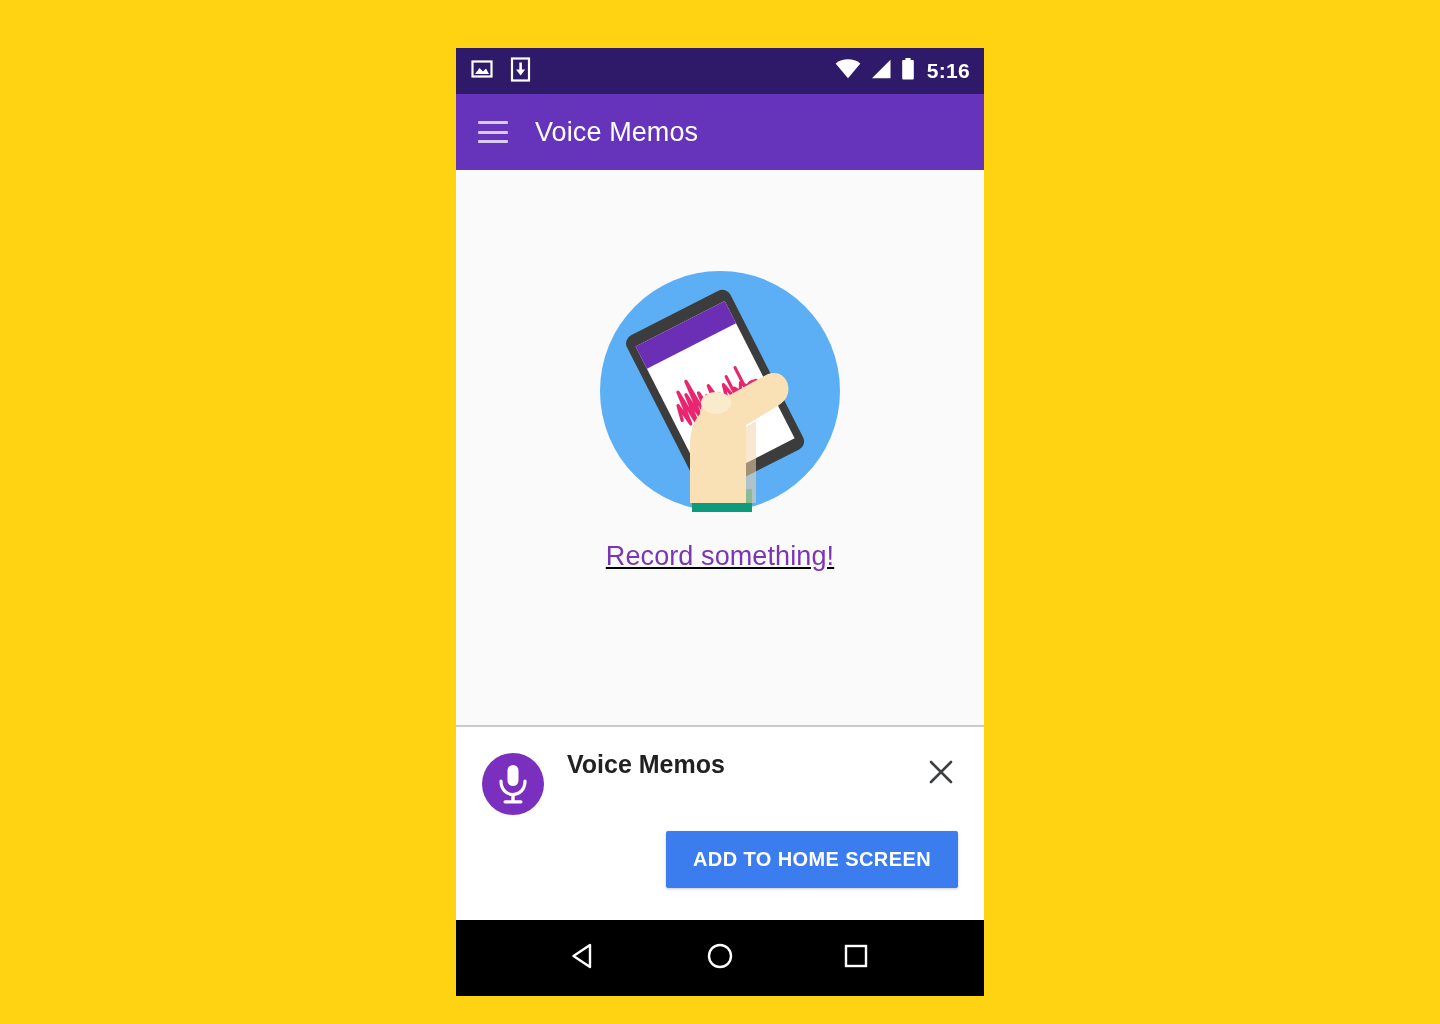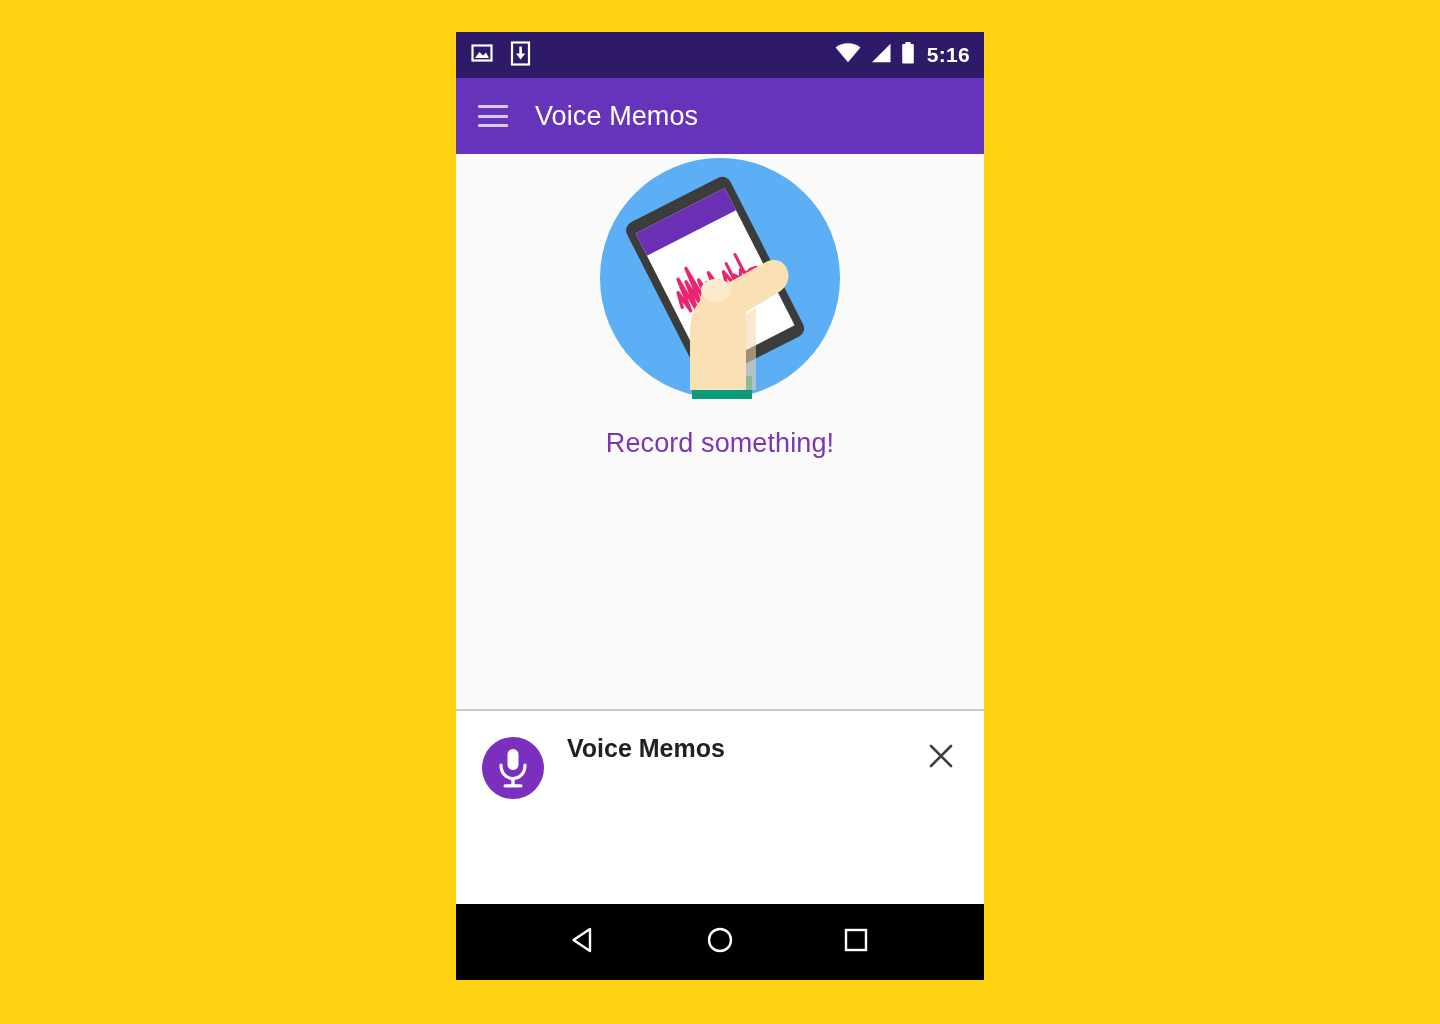--- a/index.html
+++ b/index.html
@@ -11,21 +11,21 @@
   body {
     background: #FFD311;
     font-family: "Liberation Sans", sans-serif;
     position: relative;
   }
 
   
   .phone {
     position: absolute;
     left: 456px;
-    top: 32px;
+    top: 48px;
     width: 528px;
     height: 948px;
     background: #4c1d95;
     display: flex;
     flex-direction: column;
     overflow: hidden;
   }
 
   
   .status-bar {
@@ -88,22 +88,24 @@
     letter-spacing: 0.1px;
   }
 
   
   .content {
     flex: 1 1 auto;
     background: #FAFAFA;
     display: flex;
     flex-direction: column;
     align-items: center;
+    justify-content: center;
     position: relative;
     padding-bottom: 56px;
+    text-decoration: underline;
   }
   .illustration {
     width: 248px;
     height: 248px;
     display: block;
   }
   .empty-text {
     margin-top: 26px;
     color: #7B36B5;
     font-size: 27px;
@@ -300,20 +302,23 @@
       </div>
       <div class="banner-text">
         <div class="banner-title">Voice Memos</div>
       </div>
       <div class="close-btn">
         <svg width="26" height="26" viewBox="0 0 26 26">
           <path d="M3 3 L23 23 M23 3 L3 23" stroke="#3C4043" stroke-width="2.6" stroke-linecap="round"></path>
         </svg>
       </div>
     </div>
+    <div class="banner-actions">
+      <button class="add-btn">ADD TO HOME SCREEN</button>
+    </div>
   </div>
 
   <div class="nav-bar">
     <div class="nav-btn">
       <span>
         <svg width="30" height="30" viewBox="0 0 30 30">
           <path d="M21 4 L21 26 L4.5 15 Z" fill="none" stroke="#FFFFFF" stroke-width="2.4" stroke-linejoin="round"></path>
         </svg>
       </span>
     </div>

